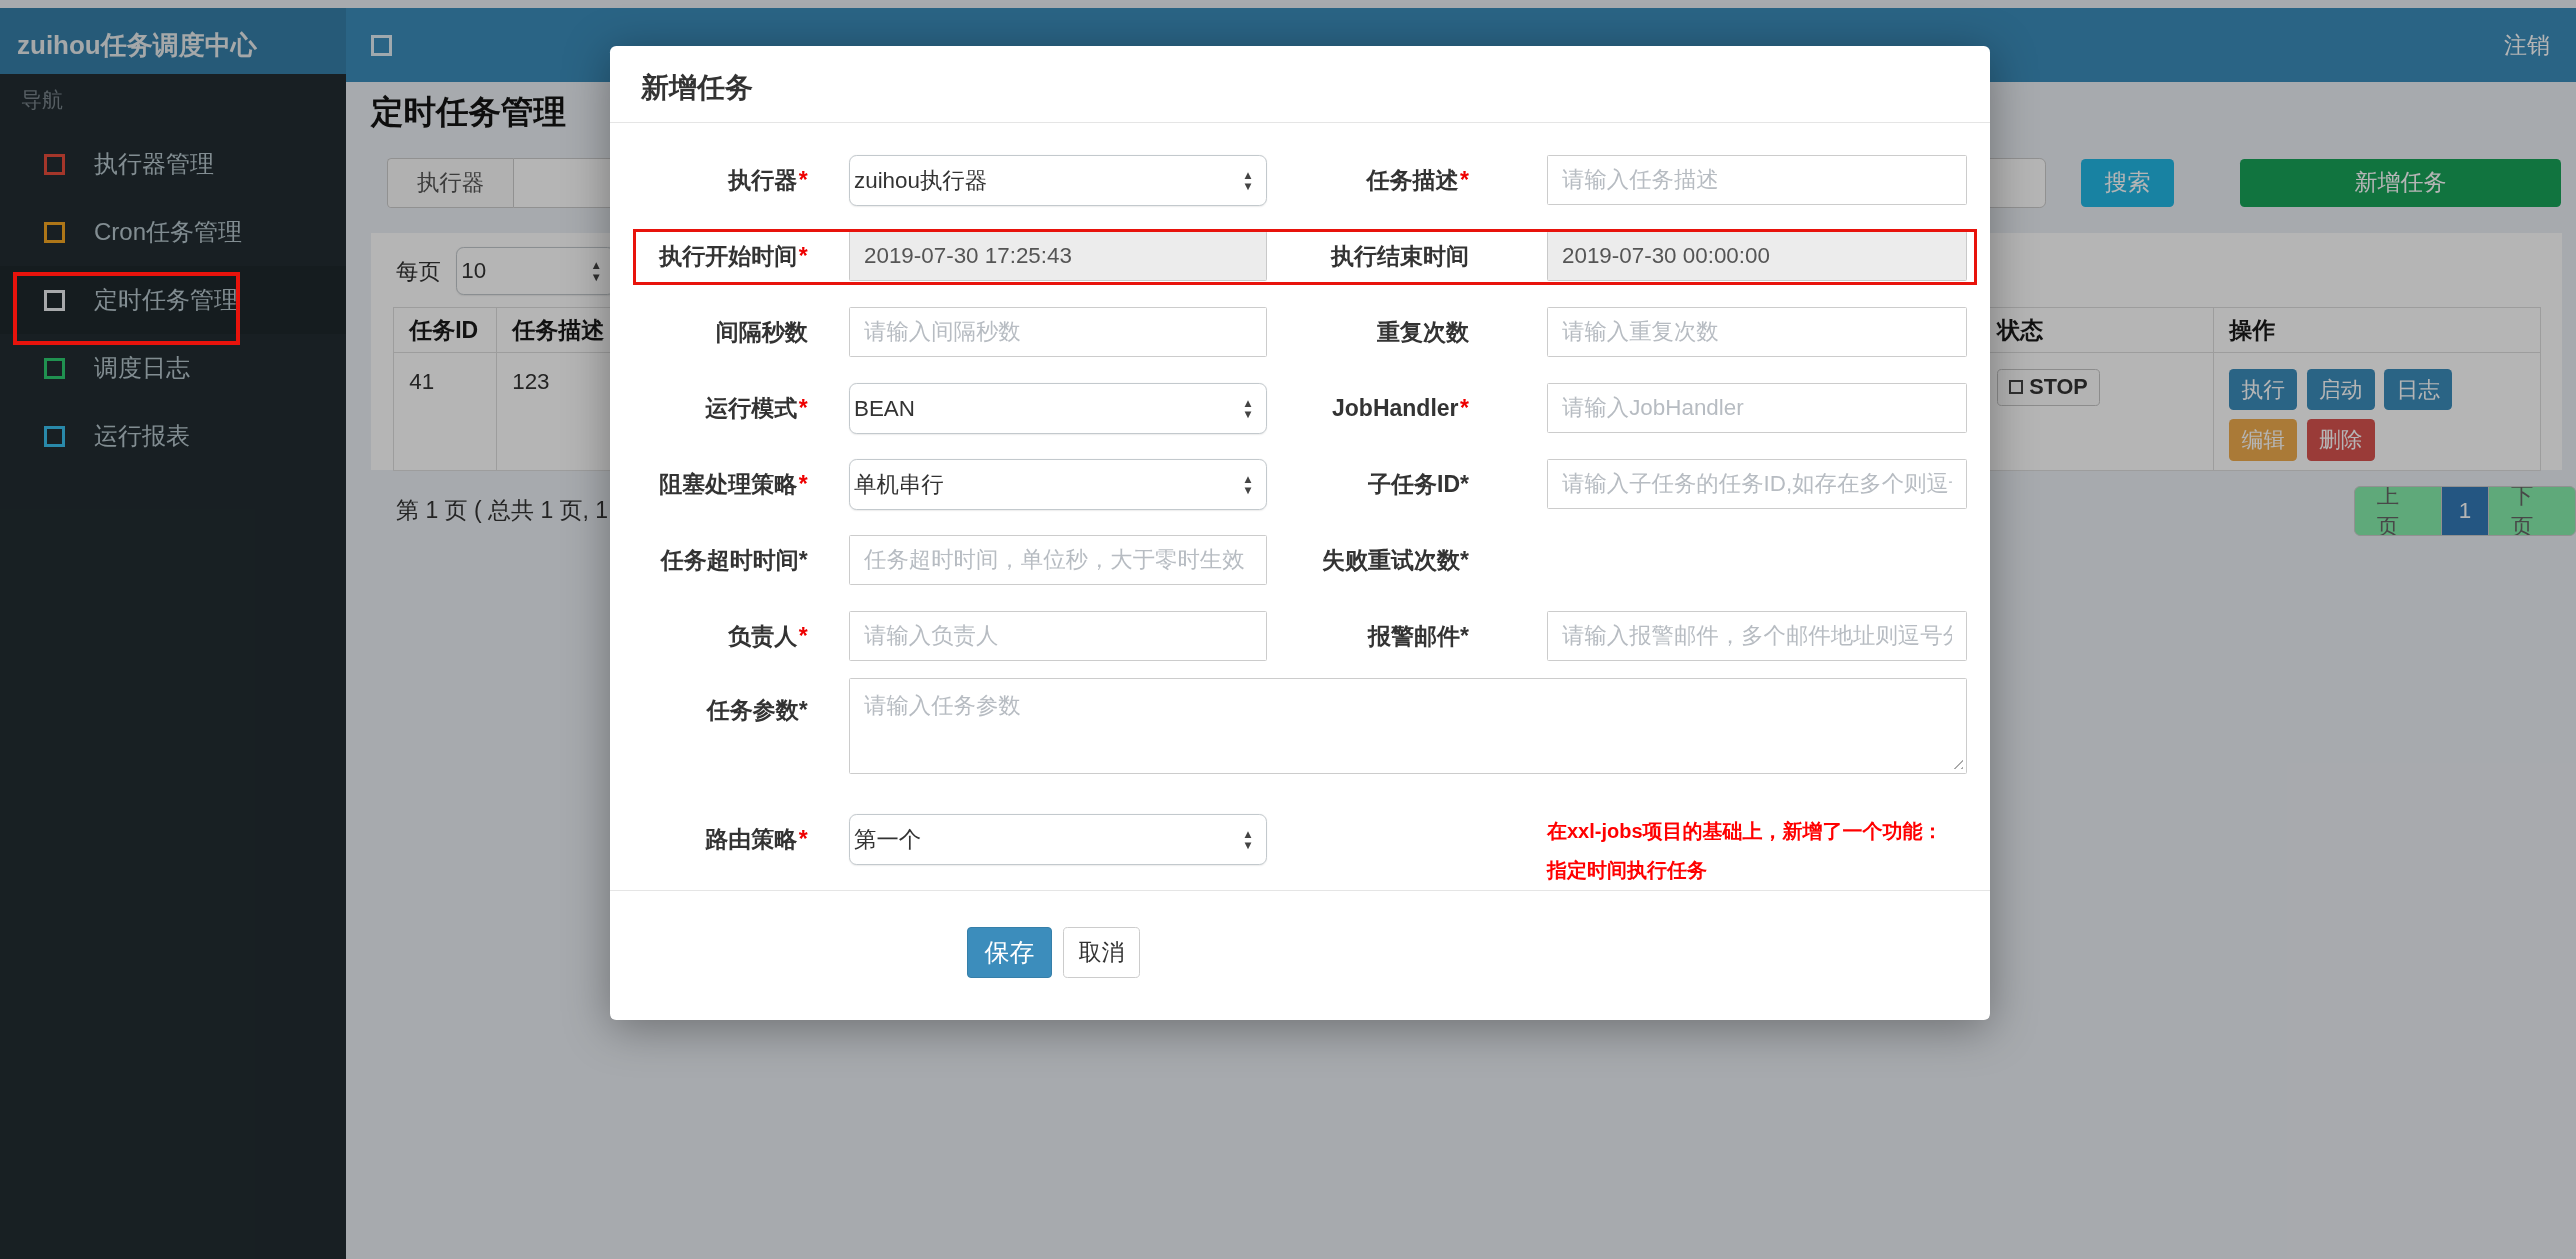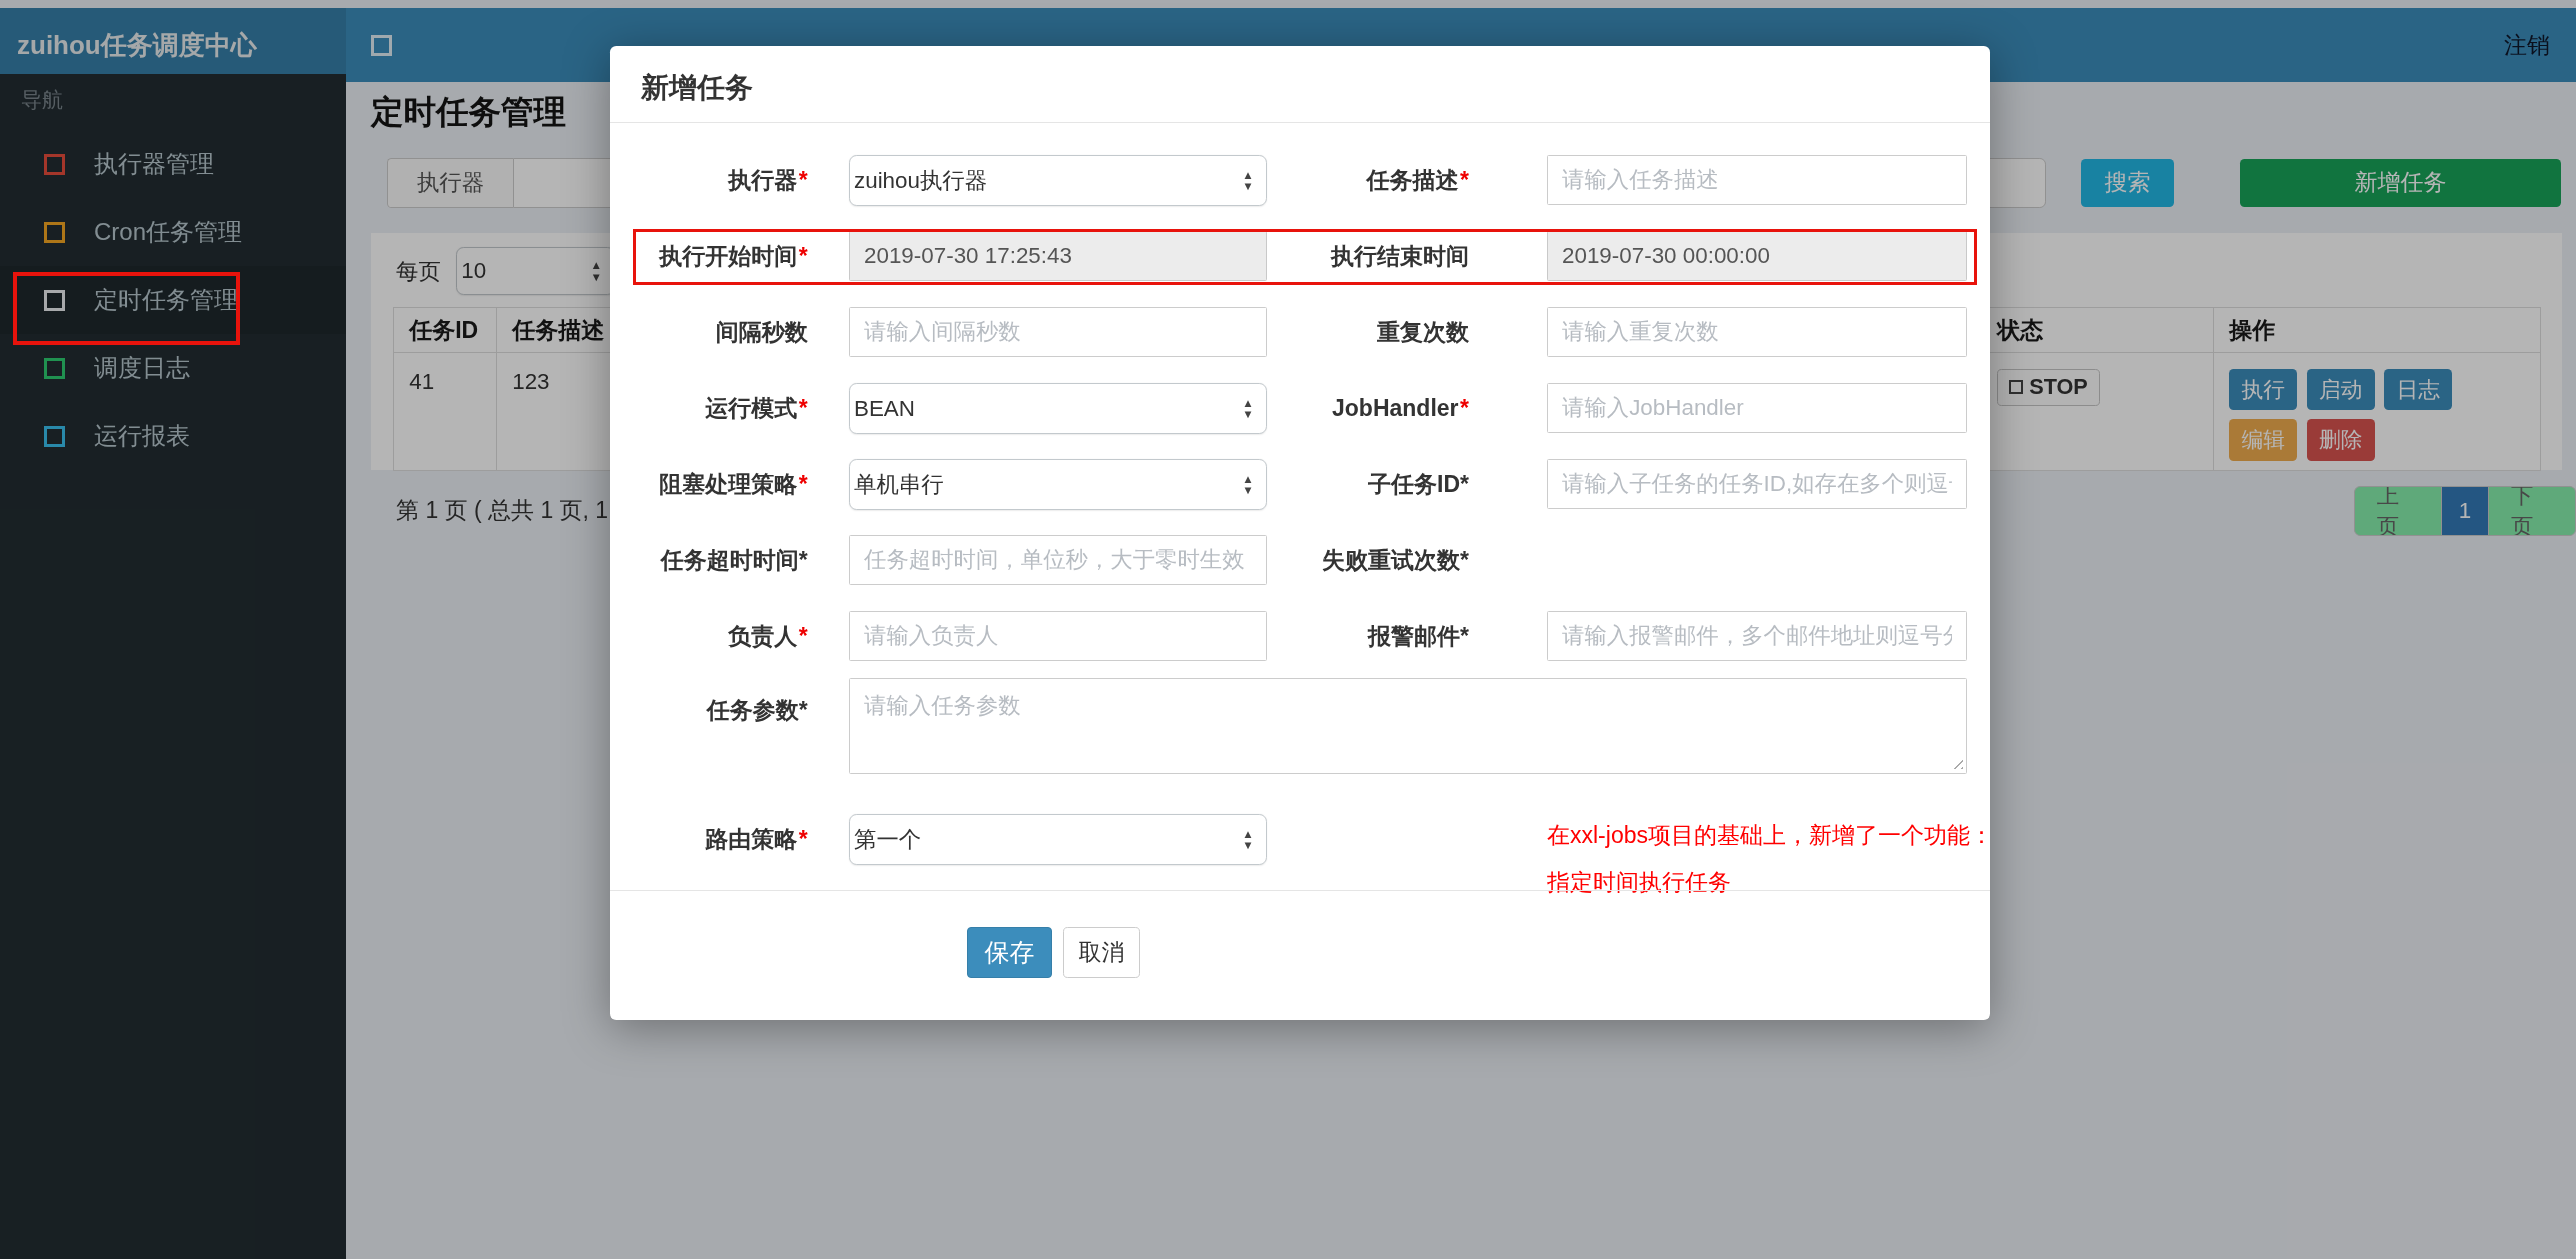--- a/index.html
+++ b/index.html
@@ -8,21 +8,21 @@
   #screen { position: relative; width: 2576px; height: 1259px; overflow: hidden;
             background: var(--content-bg); }
 
   
   .navbar { position:absolute; left:0; top:8px; width:2576px; height:74px; background:var(--navbar-bg); z-index:10; }
   .brand  { position:absolute; left:0; top:0; width:346px; height:74px; background:var(--brand-bg);
             color:#e9edef; font-size:26px; font-weight:bold; line-height:74px; padding-left:17px; }
   .nav-toggle { position:absolute; left:371px; top:27px; width:21px; height:21px;
             border:3.1px solid rgba(255,255,255,.85); }
   .logout { position:absolute; right:26px; top:0; height:74px; line-height:74px;
-            color:#0f172a; font-size:23px; cursor:pointer; }
+            color:#ffffff; font-size:23px; cursor:pointer; }
 
   
   .sidebar { position:absolute; left:0; top:74px; width:346px; height:1185px; background:var(--sidebar-bg); z-index:10; }
   .nav-label { position:absolute; left:21px; top:12.4px; font-size:21px; color:#79848b; }
   .side-menu { position:absolute; left:0; top:56px; width:346px; }
   .side-item { display:flex; align-items:center; height:68px; padding-left:44px; cursor:pointer; }
   .side-item.active { background:var(--sidebar-active-bg); }
   .side-icon { width:21px; height:21px; border:3.1px solid #fff; flex:0 0 auto; }
   .side-label { margin-left:29px; font-size:24px; color:var(--sidebar-text); white-space:nowrap; }
 
@@ -99,22 +99,22 @@
          flex-direction:column; align-items:center; color:#444; font-size:11.6px; line-height:11.6px; }
 
   .m-row-wide { position:relative; height:124px; }
   .ctl-wide { position:absolute; left:239px; top:4px; width:1118px; height:96px; }
   .ctl-wide textarea { width:100%; height:100%; resize:none; border:0.8px solid #ccc; border-radius:1.5px;
          padding:10.8px 14px; font-size:22.4px; color:#555; font-family:inherit; }
   .grip { position:absolute; right:3.9px; bottom:5.4px; width:11.6px; height:11.6px; pointer-events:none;
          background:repeating-linear-gradient(315deg,#aaa 0 1.5px,transparent 1.5px 5.4px);
          clip-path:polygon(100% 0,100% 100%,0 100%); }
 
-  .note { position:absolute; left:937px; top:10.8px; width:449px; font-size:23px; font-weight:400;
-         color:var(--note-red); line-height:47px; }
+  .note { position:absolute; left:937px; top:10.8px; width:449px; font-size:20px; font-weight:700;
+         color:var(--note-red); line-height:39px; }
 
   .modal-footer { margin-top:13px; border-top:0.8px solid #e5e5e5; position:relative; height:101px; }
   .btn-save { position:absolute; left:357px; top:36px; width:85px; height:51px; background:var(--btn-save);
          border:0.8px solid #367fa9; border-radius:4px; color:#fff; font-size:25px; cursor:pointer; }
   .btn-cancel { position:absolute; left:453px; top:36px; width:77px; height:51px; background:#fff;
          border:0.8px solid #ccc; border-radius:4.6px; color:#333; font-size:23px; cursor:pointer; }
 
   
   .annot { position:absolute; border:4.6px solid var(--annotation-red); z-index:150; pointer-events:none; }
   .annot-sidebar { left:13px; top:272px; width:227px; height:73px; }

